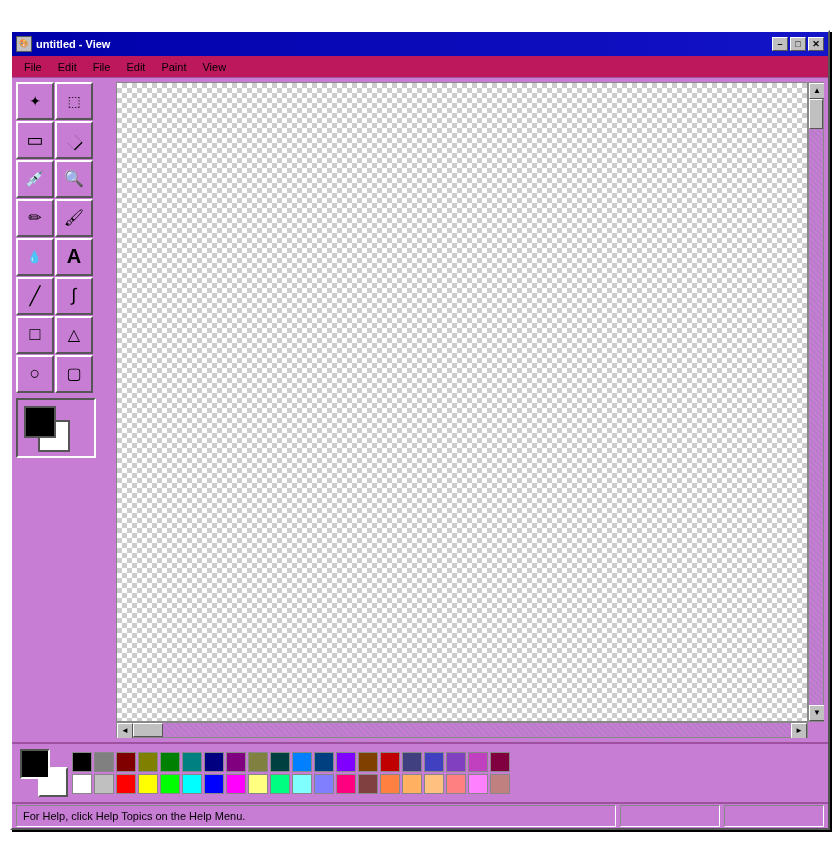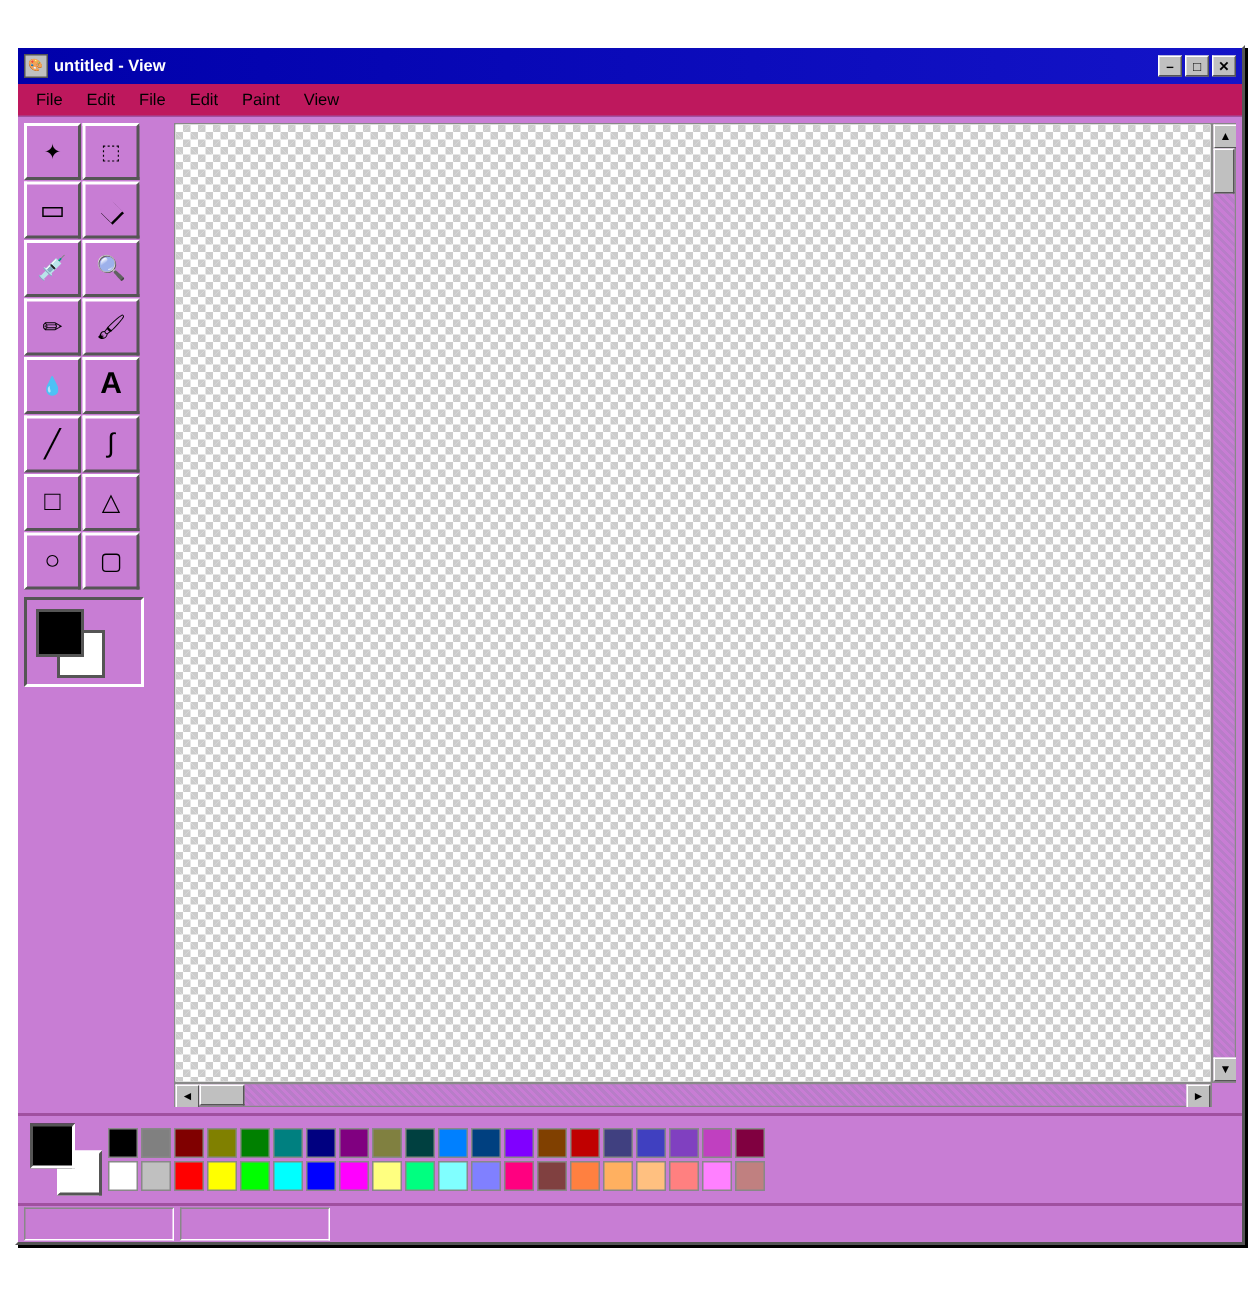--- a/index.html
+++ b/index.html
@@ -514,17 +514,18 @@
         <div class="swatch" style="background:#ffb060;"></div>
         <div class="swatch" style="background:#ffc080;"></div>
         <div class="swatch" style="background:#ff8080;"></div>
         <div class="swatch" style="background:#ff80ff;"></div>
         <div class="swatch" style="background:#c08080;"></div>
       </div>
     </div>
   </div>
 
   <div class="status-bar">
+    <div class="status-panel">For Help, click Help Topics on the Help Menu.</div>
     <div class="status-panel status-panel-small"></div>
     <div class="status-panel status-panel-small"></div>
   </div>
 
 </div>
 
 </body></html>

